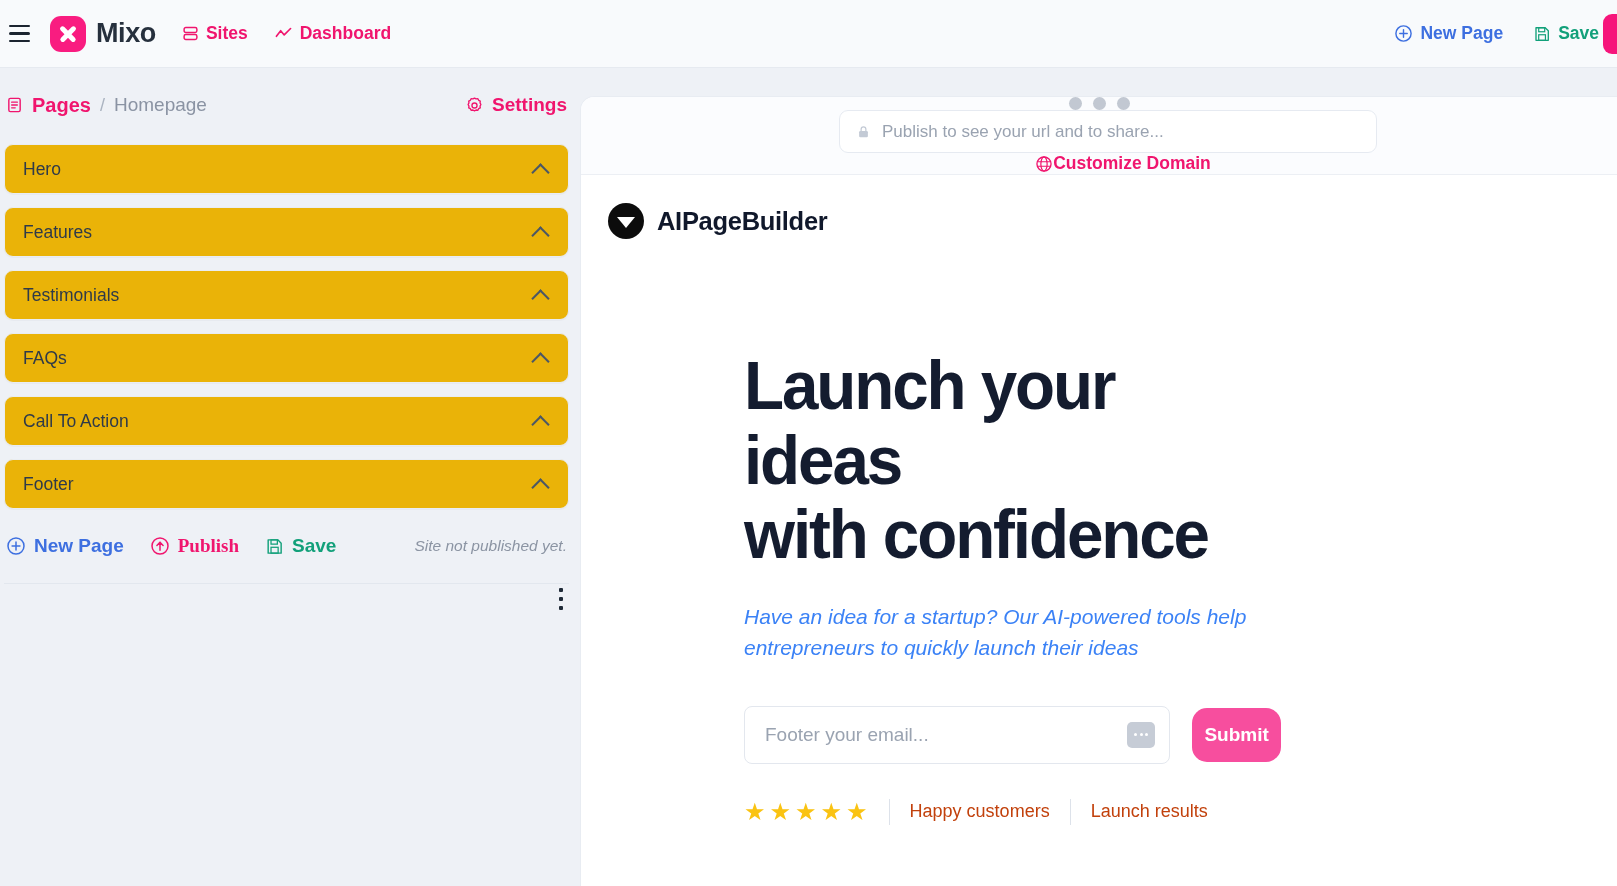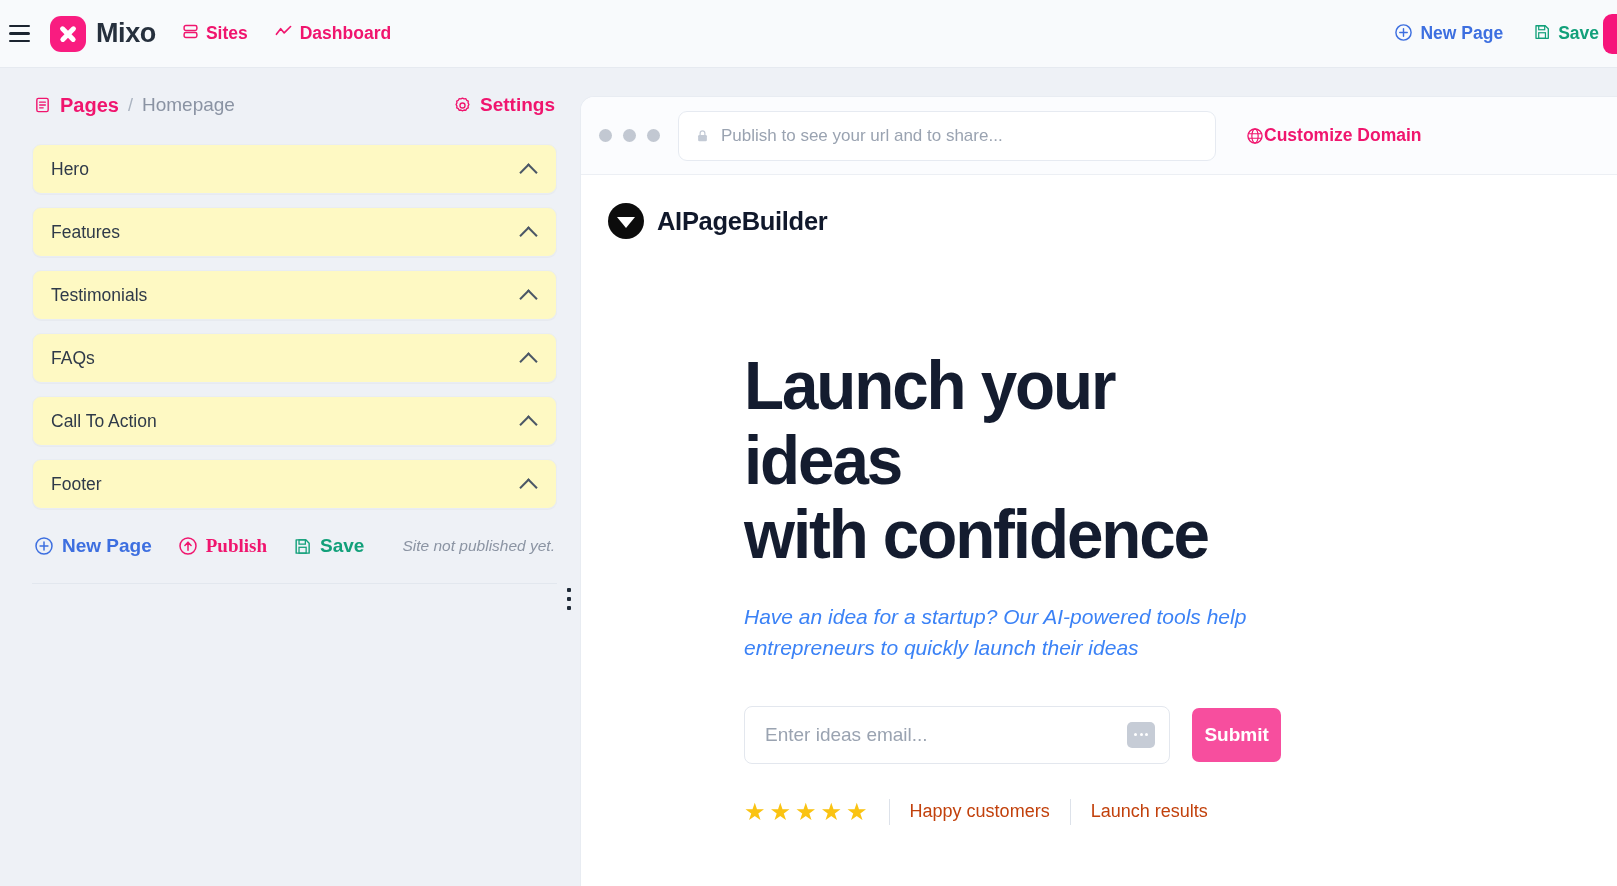--- a/index.html
+++ b/index.html
@@ -39,61 +39,61 @@
   }
   .brand-mark::before, .brand-mark::after {
     content: ""; position: absolute; left: 50%; top: 50%;
     width: 20px; height: 4.6px; background: #ffffff; border-radius: 3px;
   }
   .brand-mark::before { transform: translate(-50%,-50%) rotate(45deg); }
   .brand-mark::after  { transform: translate(-50%,-50%) rotate(-45deg); }
   .brand-name { font-size: 27px; font-weight: bold; color: #26303d; letter-spacing: -0.4px; }
 
   .hdr-link {
-    display: flex; gap: 7px;
+    display: flex; align-items: center; gap: 7px;
     color: #f0156e; font-size: 17.5px; font-weight: 600;
     cursor: pointer; margin-left: 26px;
   }
   .hdr-right { margin-left: auto; display: flex; align-items: center; gap: 30px; }
   .hdr-link.blue  { color: #3d6fe0; margin-left: 0; }
   .hdr-link.green { color: #12a07a; margin-left: 0; }
 
   .pink-edge-btn {
     position: absolute;
     right: -14px; top: 14px;
     width: 28px; height: 40px;
     background: #f6157b; border-radius: 9px;
   }
 
   
   #sidebar {
     position: absolute;
-    top: 68px; left: 8px;
+    top: 68px; left: 0;
     width: 573px; height: 818px;
     background: #eef1f6;
-    padding: 0 24px;
+    padding: 0 4px;
   }
   .pages-bar {
     height: 74px; display: flex; align-items: center;
     padding: 0 2px;
   }
   .pages-title {
     display: flex; align-items: center; gap: 9px;
     color: #f0156e; font-size: 20px; font-weight: bold; cursor: pointer;
   }
   .crumb-sep { color: #aab3c0; font-size: 18px; margin: 0 9px; }
   .crumb-current { color: #8a93a3; font-size: 19px; }
   .settings-link {
     margin-left: auto; display: flex; align-items: center; gap: 8px;
     color: #f0156e; font-size: 19px; font-weight: bold; cursor: pointer;
   }
 
   .section-list { display: flex; flex-direction: column; gap: 13px; padding-top: 2px; }
   .section-item {
-    height: 50px; background: #fef9c3;
+    height: 50px; background: #eab308;
     border: 1px solid #e9edf3; border-radius: 9px;
     display: flex; align-items: center;
     padding: 0 18px;
     cursor: pointer;
     box-shadow: 0 1px 1px rgba(20,30,50,0.03);
   }
   .section-label { font-size: 17.5px; color: #2f3a49; }
   .chev { margin-left: auto; width: 18px; height: 18px; position: relative; }
   .chev::before {
     content: ""; position: absolute; left: 2px; top: 6px;
@@ -134,20 +134,21 @@
     background: #fbfcfe;
     border: 1px solid #e8ecf2;
     border-right: none; border-bottom: none;
     border-top-left-radius: 14px;
     overflow: hidden;
   }
   .browser-bar {
     height: 78px; display: flex; align-items: center;
     padding: 0 0 0 18px; background: #fbfcfe;
     border-bottom: 1px solid #eceff4;
+    flex-direction: column;
   }
   .dots { display: flex; gap: 11px; margin-right: 18px; }
   .dots i { width: 13px; height: 13px; border-radius: 50%; background: #c2c8d2; display: block; }
   .url-field {
     width: 538px; height: 50px;
     background: #ffffff; border: 1px solid #e6eaf1; border-radius: 9px;
     display: flex; align-items: center; gap: 11px; padding: 0 16px;
     cursor: text;
   }
   .url-placeholder { color: #9aa3b1; font-size: 17px; }
@@ -195,21 +196,21 @@
   }
   .email-ph { color: #9aa3b1; font-size: 19px; }
   .email-chip {
     margin-left: auto; width: 28px; height: 26px;
     background: #c6ccd6; border-radius: 5px;
     display: flex; align-items: center; justify-content: center;
     gap: 2.5px;
   }
   .email-chip i { width: 3px; height: 3px; border-radius: 50%; background: #ffffff; display: block; }
   .submit-btn {
-    width: 105px; height: 54px; border-radius: 7px;
+    width: 105px; height: 54px; border-radius: 15px;
     background: #f74e9e; color: #ffffff;
     font-size: 19px; font-weight: bold;
     display: flex; align-items: center; justify-content: center;
     border: none; cursor: pointer;
     font-family: "Liberation Sans", sans-serif;
   }
   .social-proof { display: flex; align-items: center; gap: 20px; margin-top: 34px; }
   .stars { display: flex; gap: 3px; color: #fac312; font-size: 24px; letter-spacing: 1px; }
   .vsep { width: 1px; height: 26px; background: #dde2ea; }
   .proof-text { font-size: 18px; color: #c2410c; }
@@ -385,21 +386,21 @@
 
     <div class="hero">
       <h1>
         <span>Launch your ideas</span><br>
         <span>with confidence</span>
       </h1>
       <p>Have an idea for a startup? Our AI-powered tools help entrepreneurs to quickly launch their ideas</p>
 
       <div class="signup">
         <div class="email-box">
-          <span class="email-ph">Enter ideas email...</span>
+          <span class="email-ph">Footer your email...</span>
           <span class="email-chip">
             <i></i>
             <i></i>
             <i></i>
           </span>
         </div>
         <button class="submit-btn">Submit</button>
       </div>
 
       <div class="social-proof">

